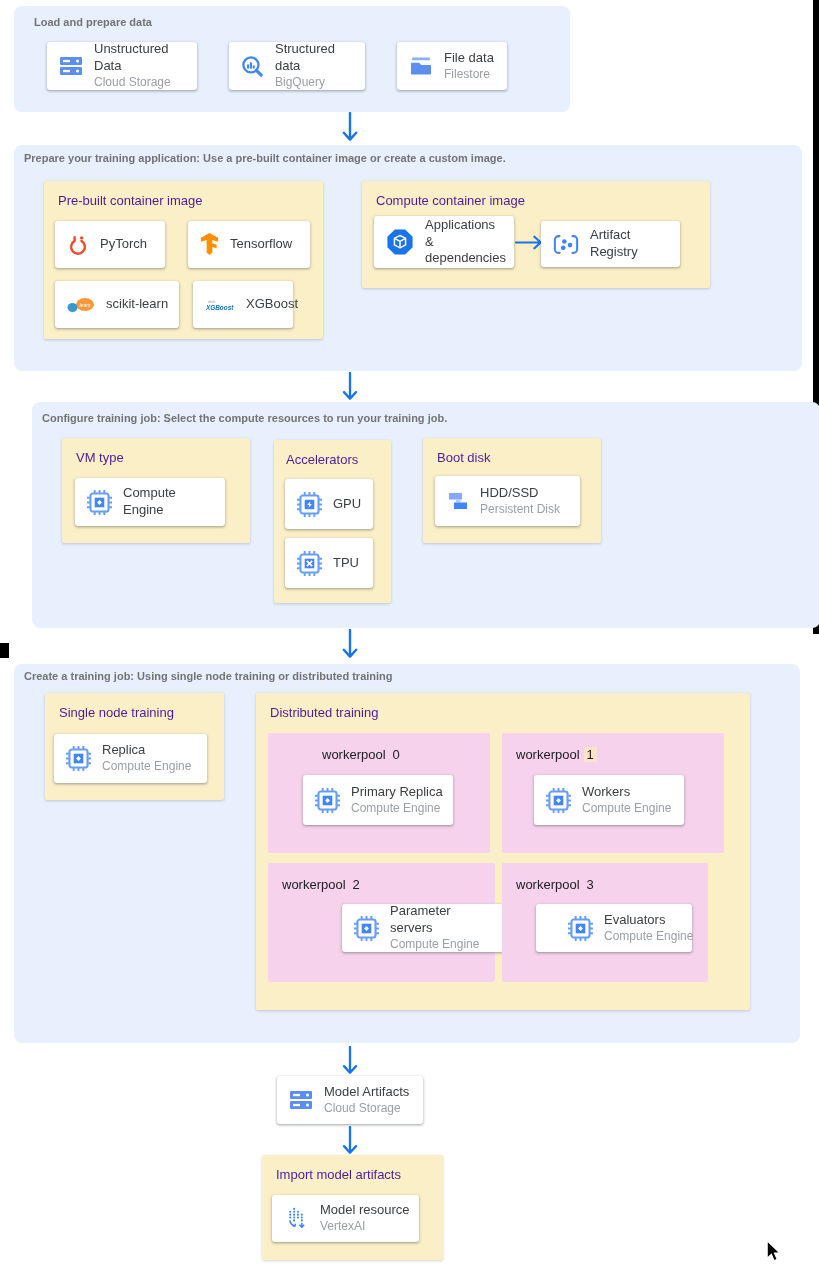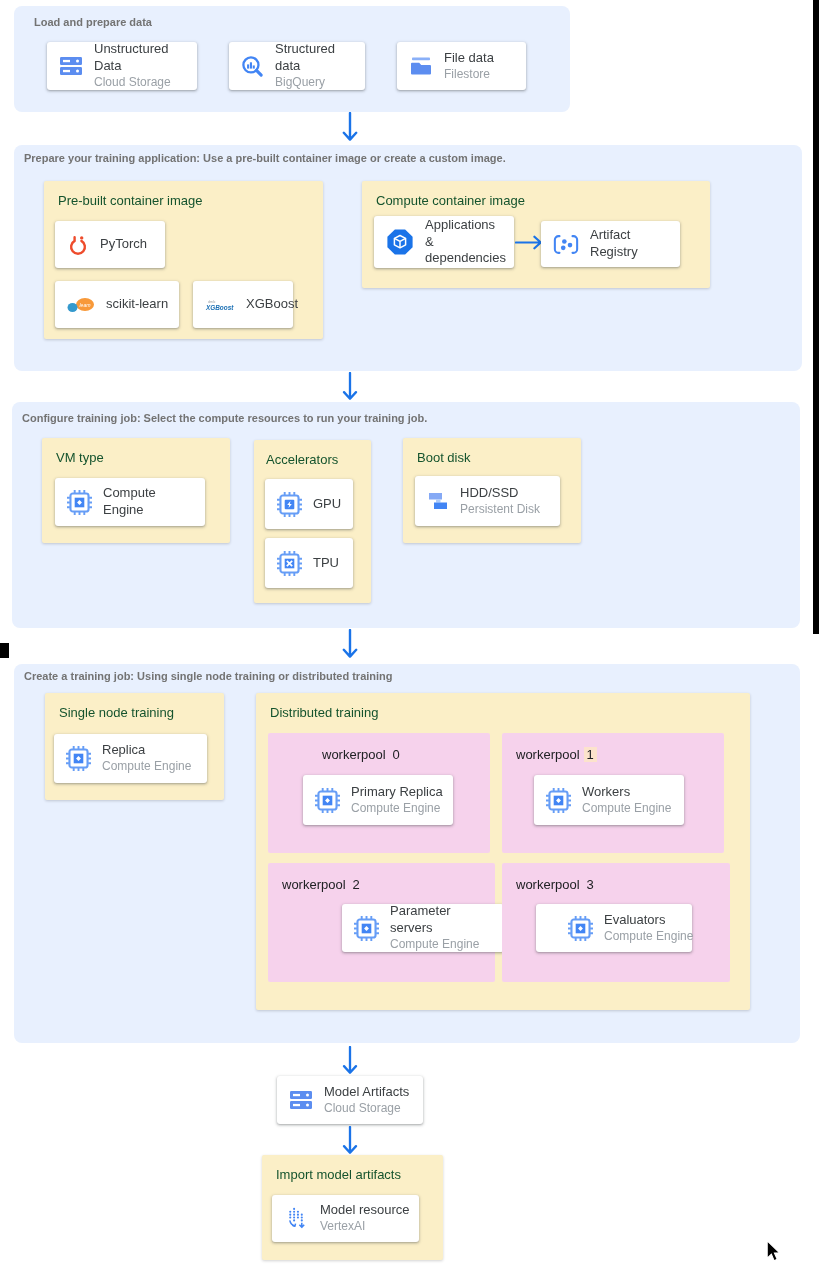--- a/index.html
+++ b/index.html
@@ -2,21 +2,21 @@
 <html><head>
 <meta charset="utf-8">
 <style>
   html,body{margin:0;padding:0;background:#fff;}
   #page{position:relative;width:819px;height:1277px;background:#fff;overflow:hidden;
         font-family:"Liberation Sans",sans-serif;color:#202124;}
   .panel{position:absolute;background:#e8f0fe;border-radius:8px;}
   .ptitle{position:absolute;font-size:11px;font-weight:bold;color:#737373;white-space:nowrap;}
   .ybox{position:absolute;background:#fbefc7;border-radius:2px;box-shadow:0 1px 3px rgba(0,0,0,.18);}
   .pbox{position:absolute;background:#f6d2ec;border-radius:2px;}
-  .gtitle{position:absolute;font-size:13px;color:#14532d;white-space:nowrap;}
+  .gtitle{position:absolute;font-size:13px;color:#4c1d95;white-space:nowrap;}
   .pool-label{position:absolute;font-size:13px;color:#202124;white-space:nowrap;}
   .pool-label .num{margin-left:4px;padding:0 3px;}
   .pool-label .num.hl{background:#fce3cc;}
   .card{position:absolute;background:#fff;border-radius:3px;box-shadow:0 1px 2px rgba(60,64,67,.3),0 1px 3px 1px rgba(60,64,67,.15);
         display:flex;align-items:center;gap:11px;padding:0 8px 0 12px;box-sizing:border-box;}
   .card.stacked::before{content:"";position:absolute;z-index:-1;left:10px;top:10px;width:100%;height:100%;
         background:#fff;border-radius:3px;box-shadow:0 1px 3px rgba(60,64,67,.3);}
   .txt{display:flex;flex-direction:column;line-height:1.3;}
   .label{font-size:13px;color:#3c4043;white-space:pre-line;}
   .sub{font-size:12px;color:#9aa0a6;white-space:nowrap;}
@@ -151,21 +151,21 @@
     </div>
     <div class="card" style="left:215px;top:36px;width:136px;height:48px;">
       <svg class="ic" width="23" height="23">
           <use href="#i-bq"></use>
         </svg>
       <div class="txt">
         <span class="label">Structured data</span>
         <span class="sub">BigQuery</span>
       </div>
     </div>
-    <div class="card" style="left:383px;top:36px;width:129px;height:48px;">
+    <div class="card" style="left:383px;top:36px;width:110px;height:48px;">
       <svg class="ic" width="24" height="18">
           <use href="#i-fs"></use>
         </svg>
       <div class="txt">
         <span class="label">File data</span>
         <span class="sub">Filestore</span>
       </div>
     </div>
   </div>
 
@@ -178,20 +178,28 @@
     <div class="ybox" style="left:30px;top:36px;width:279px;height:158px;">
       <div class="gtitle" style="left:14px;top:12px;">Pre-built container image</div>
       <div class="card" style="left:11px;top:40px;width:110px;height:47px;">
         <svg class="ic" width="22" height="22">
             <use href="#i-pt"></use>
           </svg>
         <div class="txt">
             <span class="label">PyTorch</span>
           </div>
       </div>
+      <div class="card" style="left:144px;top:40px;width:122px;height:47px;">
+        <svg class="ic" width="19" height="23">
+            <use href="#i-tf"></use>
+          </svg>
+        <div class="txt">
+            <span class="label">Tensorflow</span>
+          </div>
+      </div>
       <div class="card" style="left:11px;top:100px;width:124px;height:47px;">
         <svg class="ic" width="28" height="16">
             <use href="#i-skl"></use>
           </svg>
         <div class="txt">
             <span class="label">scikit-learn</span>
           </div>
       </div>
       <div class="card" style="left:149px;top:100px;width:100px;height:47px;">
         <svg class="ic" width="30" height="14">
@@ -224,21 +232,21 @@
             <span class="label">Artifact Registry</span>
           </div>
       </div>
     </div>
   </div>
 
   <svg class="arrow" style="left:341px;top:372px;" width="18" height="29">
       <use href="#i-arrow-v"></use>
     </svg>
 
-  <div class="panel" style="left:12px;top:402px;width:788px;height:226px;">
+  <div class="panel" style="left:32px;top:402px;width:788px;height:226px;">
     <div class="ptitle" style="left:10px;top:10px;">Configure training job: Select the compute resources to run your training job.</div>
     <div class="ybox" style="left:30px;top:36px;width:188px;height:105px;">
       <div class="gtitle" style="left:14px;top:12px;">VM type</div>
       <div class="card" style="left:13px;top:40px;width:150px;height:48px;">
         <svg class="ic" width="25" height="25">
             <use href="#i-ce"></use>
           </svg>
         <div class="txt">
             <span class="label">Compute Engine</span>
           </div>
@@ -336,21 +344,21 @@
           <svg class="ic" width="25" height="25">
               <use href="#i-ce"></use>
             </svg>
           <div class="txt">
             <span class="label">Parameter servers</span>
             <span class="sub">Compute Engine</span>
           </div>
         </div>
       </div>
 
-      <div class="pbox" style="left:246px;top:170px;width:228px;height:119px;">
+      <div class="pbox" style="left:246px;top:170px;width:206px;height:119px;">
         <div class="pool-label" style="left:14px;top:14px;">
           <span>workerpool</span><span class="num">3</span>
         </div>
         <div class="card stacked" style="left:34px;top:41px;width:156px;height:48px;padding-left:32px;">
           <svg class="ic" width="25" height="25">
               <use href="#i-ce"></use>
             </svg>
           <div class="txt">
             <span class="label">Evaluators</span>
             <span class="sub">Compute Engine</span>

